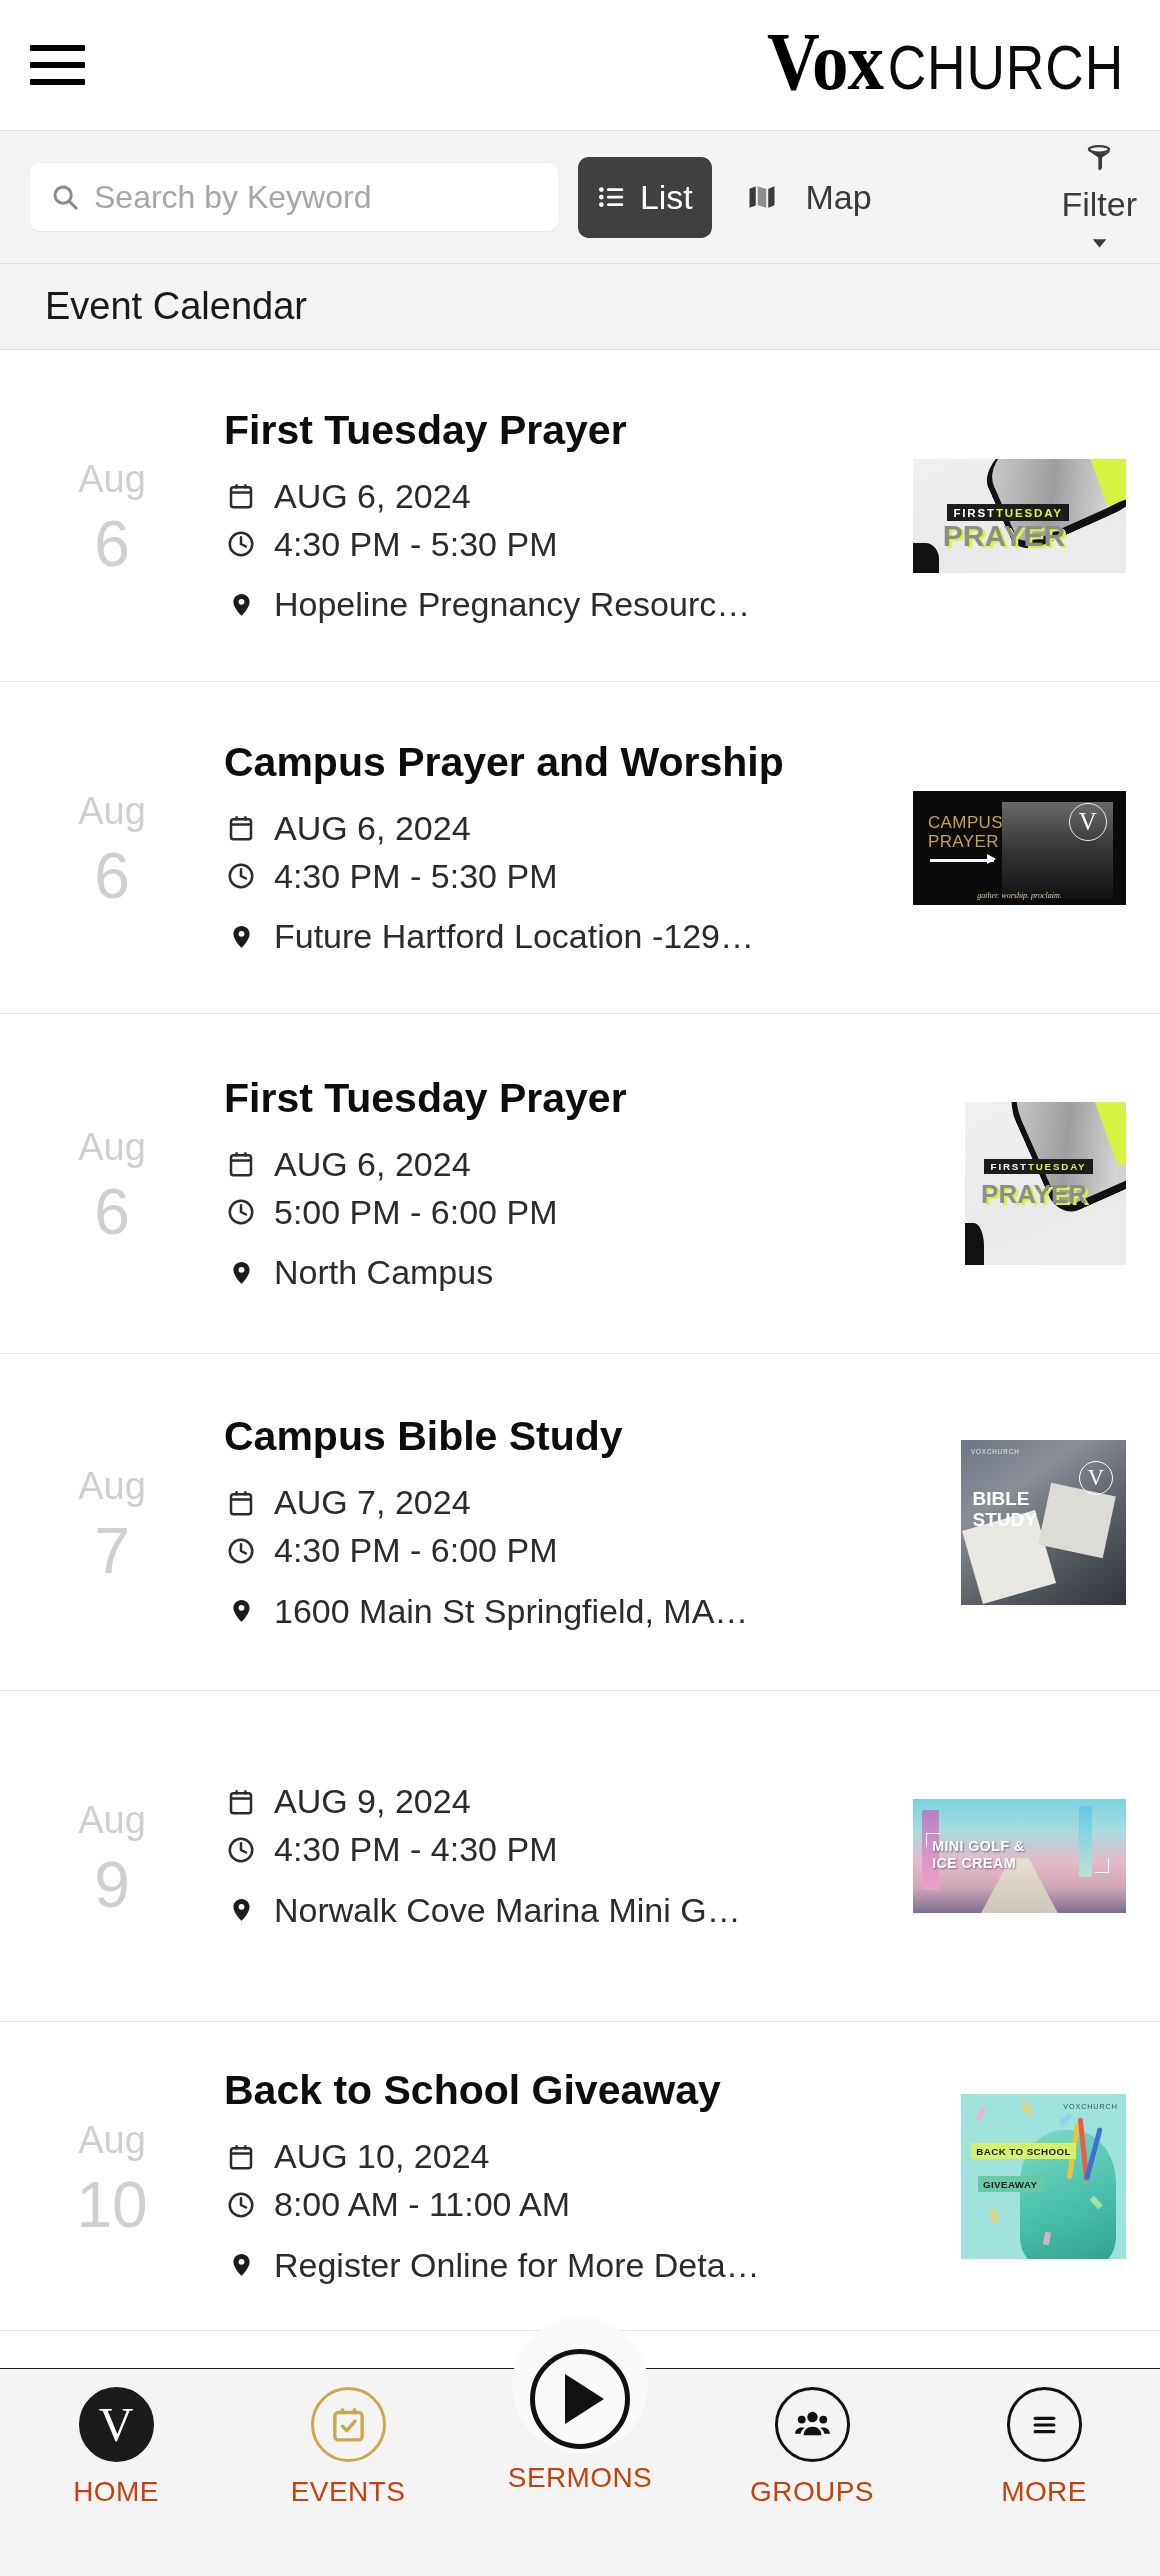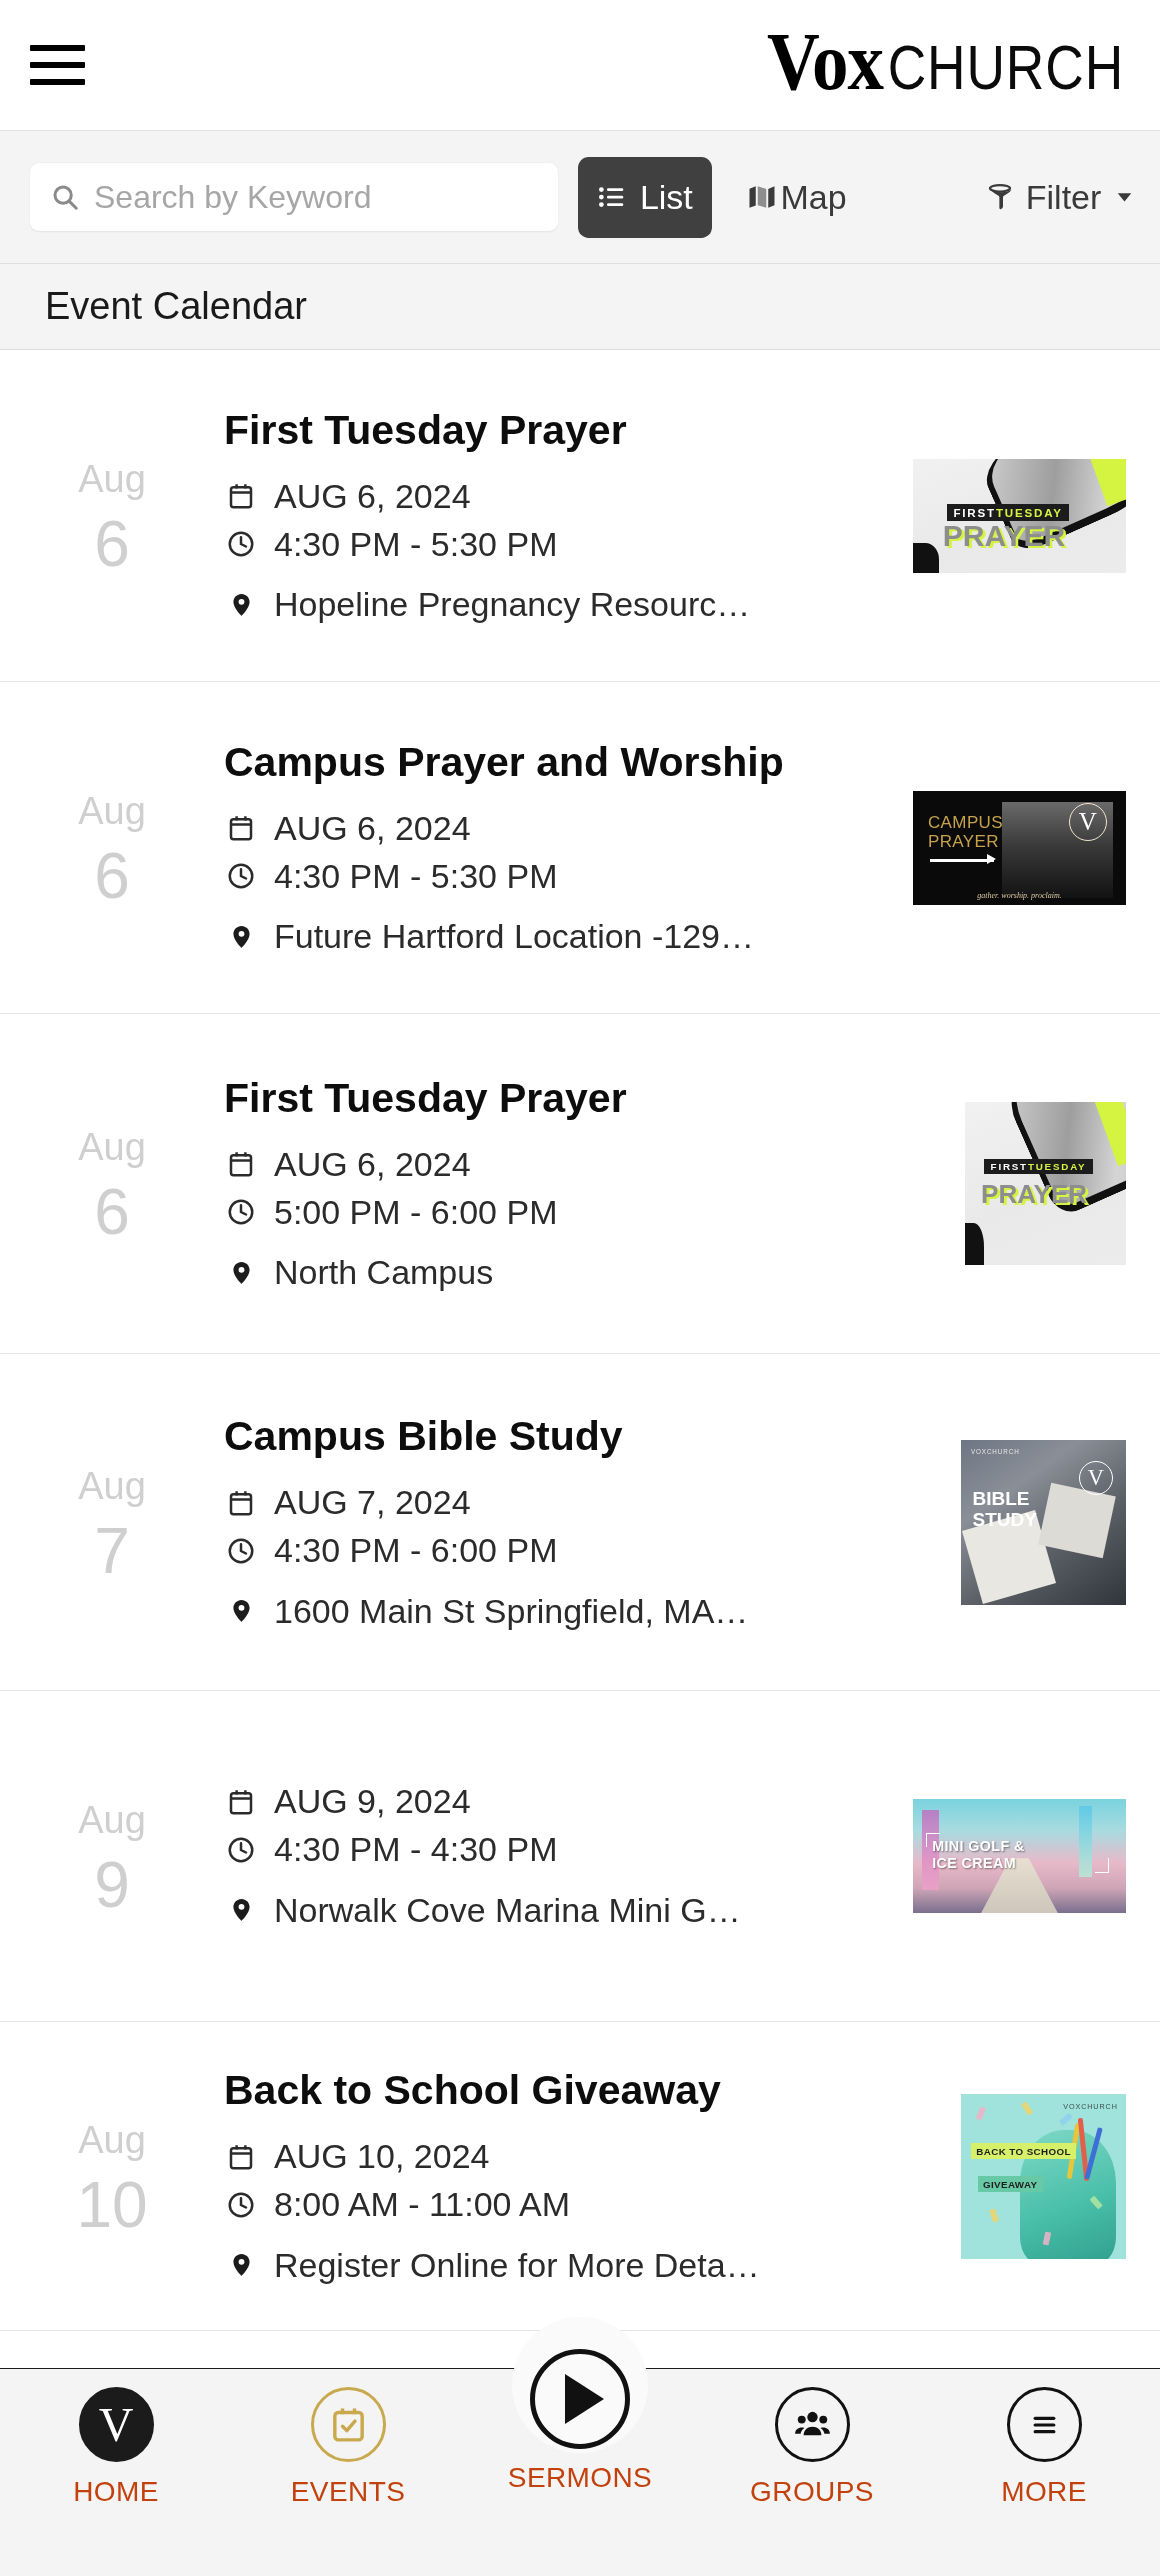--- a/index.html
+++ b/index.html
@@ -81,24 +81,24 @@
     background: #404040;
     border-radius: 10.7px;
     display: flex; align-items: center; gap: 12.5px;
     padding: 0 19.7px;
     color: #fff;
     font-size: 34px;
     cursor: pointer;
   }
   .plain-btn {
     margin-left: 34px;
-    display: flex; align-items: center; gap: 2px;
+    display: flex; align-items: center; gap: 27px;
     color: #3a3a3a; font-size: 34px; cursor: pointer;
   }
-  .plain-btn.filter { margin-left: auto; gap: 10.7px; }
+  .plain-btn.filter { margin-left: auto; gap: 10.7px; flex-direction: column; }
 
   .icon { display: inline-flex; align-items: center; justify-content: center; }
 
   
   .section-title {
     height: 86px;
     background: #f4f4f4;
     display: flex; align-items: center;
     padding-left: 45px;
     font-size: 38px;

